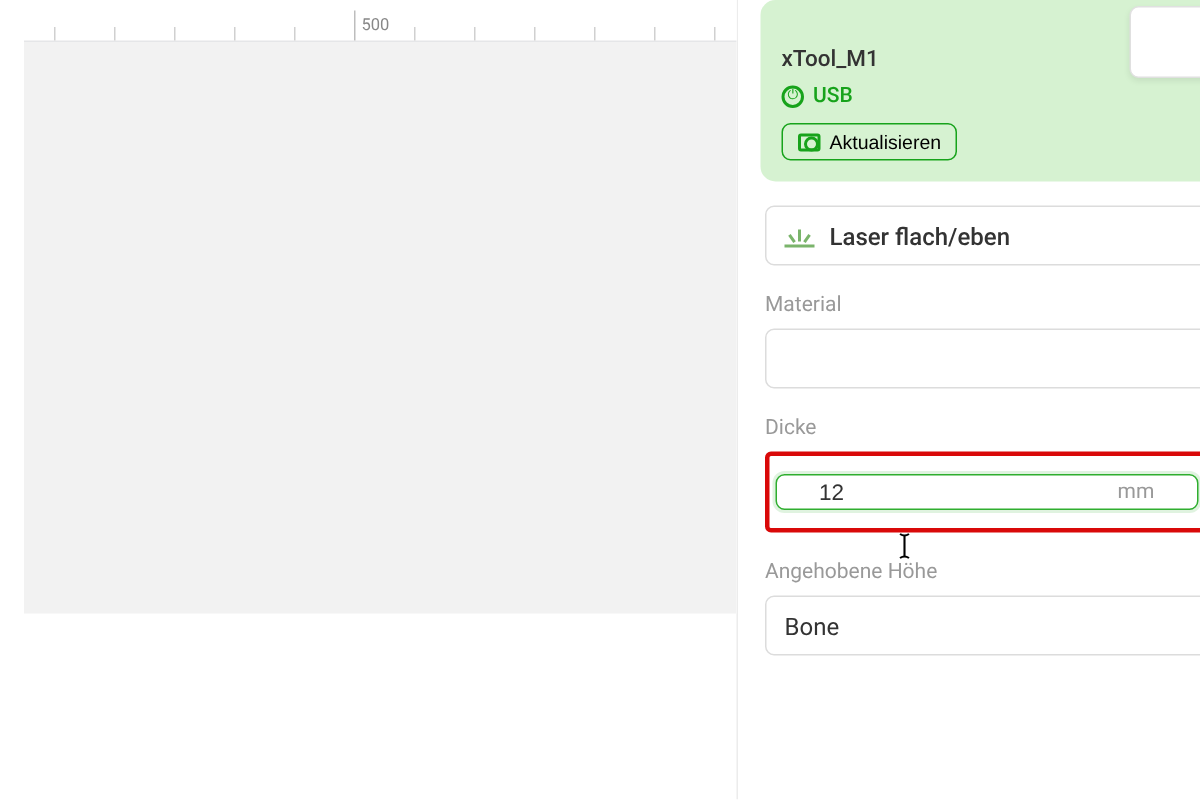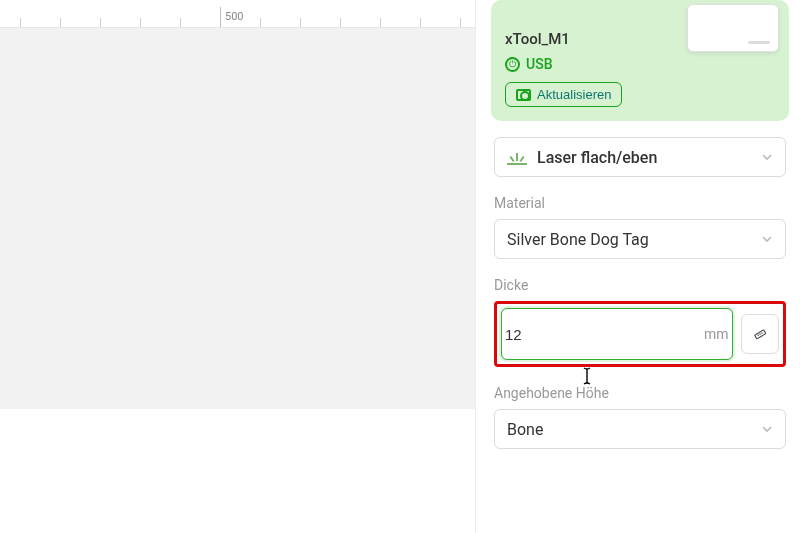--- a/index.html
+++ b/index.html
@@ -1,35 +1,35 @@
 <!DOCTYPE html>
 <html><head>
 <meta charset="utf-8">
 <style>
   * { box-sizing: border-box; margin: 0; padding: 0; }
   html, body { width: 800px; height: 533px; font-family: -apple-system, "Segoe UI", Roboto, Arial, sans-serif; font-size: 14px; color: #333; background: #fff; overflow: hidden; }
   .app { display: flex; width: 800px; height: 533px; }
 
   
-  .canvas-wrap { flex: 0 0 475px; height: 409px; background: #fff; position: relative; }
+  .canvas-wrap { flex: 0 0 475px; height: 409px; background: #fff; position: relative; margin-left: 16px; }
   .ruler-h { position: absolute; top: 0; left: 0; right: 0; height: 28px; background: #fff; border-bottom: 1px solid #e5e6e8; }
   .ruler-tick-major { position: absolute; top: 7px; bottom: 0; border-left: 1px solid #bdbdbd; }
   .ruler-tick-major span { position: absolute; top: 3px; left: 4px; font-size: 11px; color: #888; user-select: none; }
   .ruler-tick-minor { position: absolute; top: 18px; bottom: 0; border-left: 1px solid #d0d0d0; }
   .canvas-surface { position: absolute; top: 28px; left: 0; right: 0; bottom: 0; background: #f2f2f2; }
 
   
   .sidebar { flex: 1 1 auto; height: 533px; border-left: 1px solid #ececec; background: #fff; padding: 0 18px 0 18px; }
 
   
   .device-card { margin: 0 -3px 0 -3px; background: #d6f2d1; border-radius: 10px; padding: 2px 14px 14px 14px; position: relative; }
   .device-title { font-size: 15px; font-weight: 500; color: #333; line-height: 22px; padding-top: 2px; margin-top: 24px; }
   .device-conn { display: flex; align-items: center; gap: 6px; color: #17a31b; margin-top: 6px; font-weight: 500; font-size: 14px; }
   .device-conn .bolt { width: 15px; height: 15px; border: 2px solid #17a31b; border-radius: 50%; display: inline-flex; align-items: center; justify-content: center; font-size: 9px; line-height: 1; color: #17a31b; }
-  .device-update { display: inline-flex; align-items: center; gap: 6px; border: 1.5px solid #17a31b; color: #0f766e; background: transparent; border-radius: 6px; padding: 4px 10px; margin-top: 10px; font-size: 13px; cursor: pointer; }
+  .device-update { display: inline-flex; align-items: center; gap: 6px; border: 1.5px solid #17a31b; color: #000000; background: transparent; border-radius: 6px; padding: 4px 10px; margin-top: 10px; font-size: 13px; cursor: pointer; }
   .cam-icon { width: 15px; height: 12px; border: 2px solid #17a31b; border-radius: 2px; position: relative; display: inline-block; }
   .cam-icon::before { content: ""; position: absolute; width: 6px; height: 6px; border: 2px solid #17a31b; border-radius: 50%; top: 0px; left: 2px; }
   .device-img { position: absolute; top: 4px; right: 10px; width: 92px; height: 48px; background: #fff; border-radius: 6px; border: 1px solid #e0e0e0; box-shadow: 0 2px 4px rgba(0,0,0,0.08); }
   .device-img::after { content: ""; position: absolute; right: 8px; bottom: 7px; width: 22px; height: 3px; background: #dcdcdc; border-radius: 2px; }
 
   
   .field { margin-top: 18px; }
   .field-label { font-size: 14px; color: #999; margin-bottom: 8px; }
   .select { display: flex; align-items: center; gap: 10px; width: 100%; height: 40px; border: 1px solid #dcdcdc; border-radius: 6px; background: #fff; padding: 0 12px; cursor: pointer; position: relative; }
   .select .chev { margin-left: auto; color: #bbb; }
@@ -40,21 +40,21 @@
   
   .laser-icon { width: 20px; height: 16px; position: relative; }
   .laser-icon .base { position: absolute; bottom: 0; left: 0; right: 0; height: 2px; background: #7ab46b; }
   .laser-icon .beam { position: absolute; bottom: 4px; left: 9px; width: 2px; height: 8px; background: #7ab46b; }
   .laser-icon .ray { position: absolute; bottom: 3px; width: 2px; height: 6px; background: #7ab46b; }
   .laser-icon .r1 { left: 4px; transform: rotate(-35deg); }
   .laser-icon .r2 { right: 4px; transform: rotate(35deg); }
 
   
   .thickness-row { display: flex; align-items: center; gap: 8px; border: 3px solid #d90909; border-radius: 4px; padding: 4px 4px; position: relative; }
-  .thickness-input-wrap { flex: 1 1 auto; display: flex; align-items: center; border: 1.5px solid #2fae2f; border-radius: 6px; background: #fff; height: 52px; padding: 0 3px; box-shadow: 0 0 0 2px rgba(47,174,47,0.15); }
+  .thickness-input-wrap { flex: 1 1 auto; display: flex; align-items: center; border: 1.5px solid #2fae2f; border-radius: 6px; background: #fff; height: 24px; padding: 0 28px; box-shadow: 0 0 0 2px rgba(47,174,47,0.15); }
   .thickness-input-wrap input { flex: 1 1 auto; border: none; outline: none; font-size: 15px; color: #333; background: transparent; }
   .thickness-unit { color: #999; font-size: 14px; }
   .pick-btn { flex: 0 0 38px; width: 38px; height: 40px; border: 1px solid #dcdcdc; border-radius: 6px; background: #fff; display: flex; align-items: center; justify-content: center; cursor: pointer; }
   .pencil { width: 14px; height: 14px; display: inline-block; }
   .pencil svg { display: block; }
 
   .chev { width: 12px; height: 12px; display: inline-block; }
   .chev svg { display: block; }
 
   
@@ -113,21 +113,20 @@
           <svg viewBox="0 0 12 12">
               <path d="M2 4l4 4 4-4" fill="none" stroke="#bbb" stroke-width="1.6"></path>
             </svg>
         </span>
       </div>
     </div>
 
     <div class="field">
       <div class="field-label">Material</div>
       <div class="select">
-        <span class="select-text">Silver Bone Dog Tag</span>
         <span class="chev">
           <svg viewBox="0 0 12 12">
               <path d="M2 4l4 4 4-4" fill="none" stroke="#bbb" stroke-width="1.6"></path>
             </svg>
         </span>
       </div>
     </div>
 
     <div class="field">
       <div class="field-label">Dicke</div>

